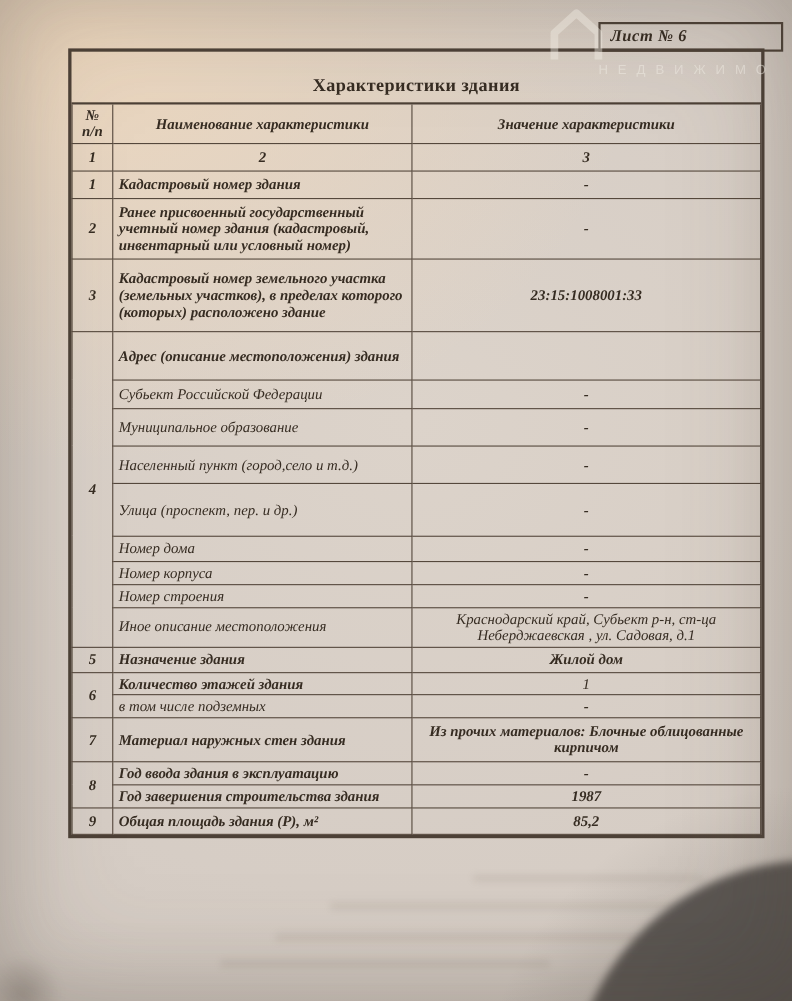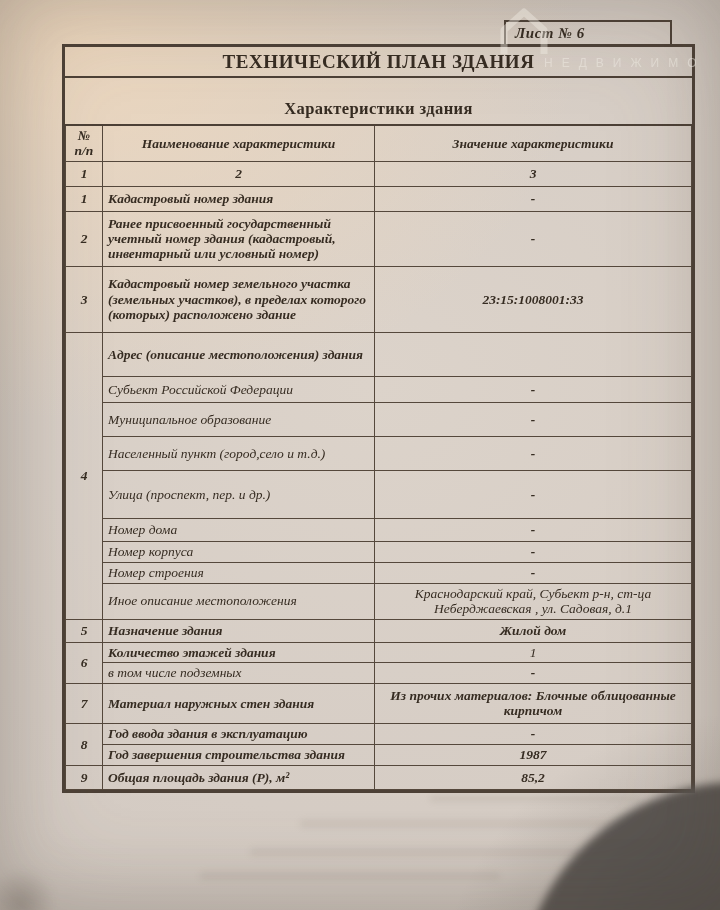--- a/index.html
+++ b/index.html
@@ -9,21 +9,21 @@
     color:#362c22;
     background:
       radial-gradient(ellipse 820px 620px at 10% 4%, rgba(238,216,190,0.95), rgba(238,216,190,0) 62%),
       radial-gradient(ellipse 1300px 1100px at 52% 42%, #dcd3ca, #cfc6bf 85%),
       #cfc6bf;
   }
   .vignette{position:absolute;inset:0;pointer-events:none;z-index:8;
     box-shadow:inset 0 0 110px rgba(84,73,62,0.28), inset 0 -18px 60px rgba(84,73,62,0.12);}
   
   .sheet-box{
-    position:absolute;left:504px;top:20px;width:168px;height:27px;
+    position:absolute;left:544px;top:20px;width:168px;height:27px;
     border:2.5px solid #4c4036;box-sizing:border-box;
     display:flex;align-items:center;padding-left:9px;
     font-weight:bold;font-style:italic;font-size:15px;letter-spacing:0.5px;
   }
   
   .watermark{position:absolute;left:498px;top:4px;width:222px;height:74px;z-index:10;pointer-events:none;}
   .wm-big{position:absolute;left:52px;top:8px;font-family:"Liberation Sans",sans-serif;
     font-weight:bold;font-size:37px;letter-spacing:4px;color:rgba(243,238,230,0.42);}
   .wm-small{position:absolute;left:46px;top:52px;font-family:"Liberation Sans",sans-serif;
     font-size:12px;letter-spacing:9px;color:rgba(240,235,227,0.5);white-space:nowrap;}
@@ -80,21 +80,20 @@
     <path d="M6 46 L6 22 L26 4 L46 22 L46 46" fill="none" stroke="rgba(243,238,230,0.9)" stroke-width="7" stroke-linejoin="round"></path>
   </svg>
   <div class="wm-small">НЕДВИЖИМО</div>
 </div>
 
 <div class="sheet-box">
   <span>Лист № 6</span>
 </div>
 
 <div class="doc">
-  <div class="doc-title">ТЕХНИЧЕСКИЙ ПЛАН ЗДАНИЯ</div>
   <div class="doc-subtitle">Характеристики здания</div>
 
   <table class="tbl">
     <colgroup>
         <col style="width:37px">
         <col style="width:272px">
         <col>
       </colgroup>
     <tbody>
         <tr class="hdr h-hdr first-row">

